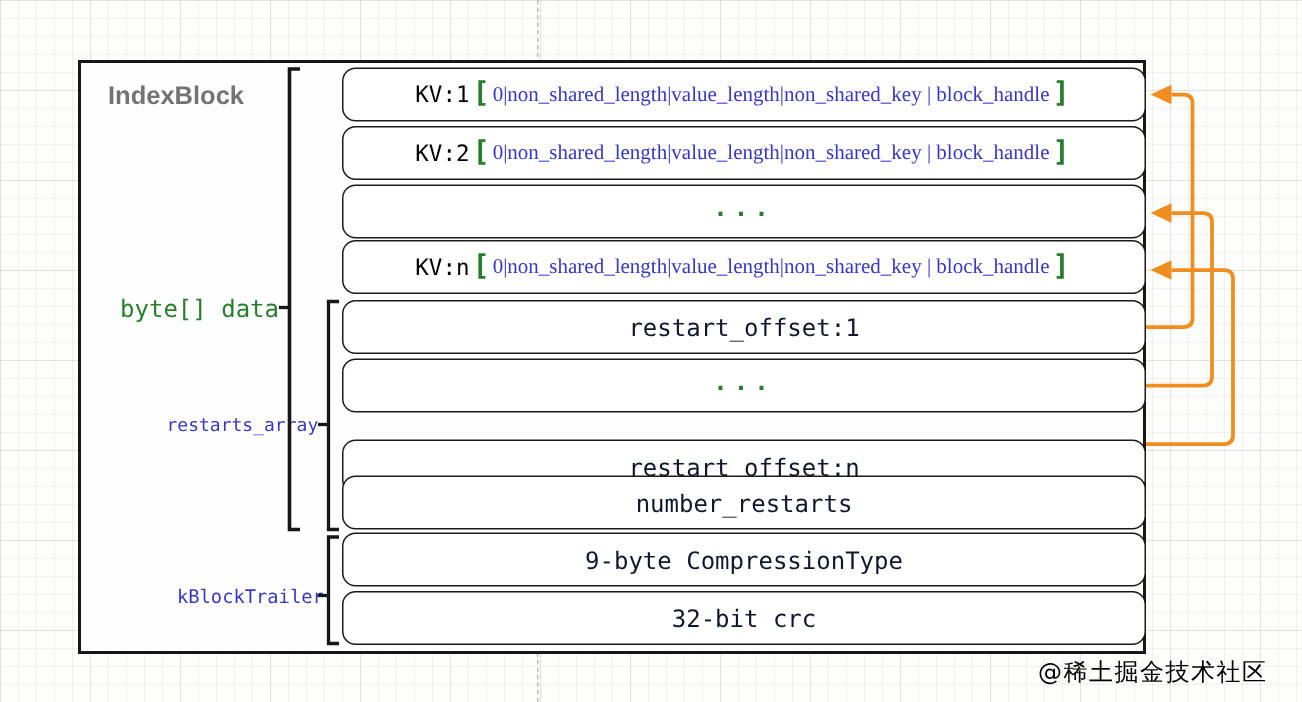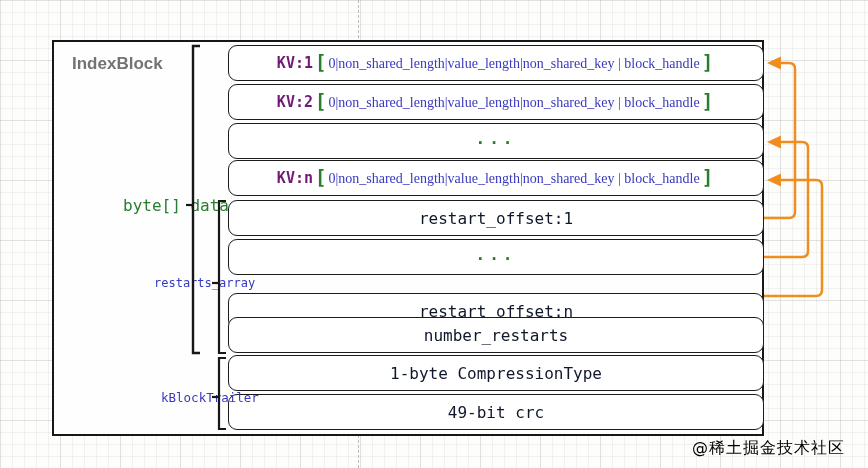--- a/index.html
+++ b/index.html
@@ -27,30 +27,30 @@
     position:absolute; left:72px; top:54px; z-index:3;
     font-family:"Liberation Sans", sans-serif; font-weight:bold;
     font-size:17px; color:#737373;
   }
   .row{
     position:absolute; left:228px; width:536px; height:36px; z-index:2;
     background:#ffffff; border:1.7px solid #1b1b1b; border-radius:9px;
     display:flex; align-items:center; justify-content:center;
     white-space:nowrap;
   }
-  .row .kvp{ color:#701a75; font-size:15px; font-weight:bold; }
+  .row .kvp{ color:#000000; font-size:15px; font-weight:normal; }
   .row .kvb{ color:#287e2d; font-size:19px; font-weight:bold; padding:0 2px; position:relative; top:-1px; }
   .row .kvpay{
     color:#3838c0; font-size:14px;
     font-family:Liberation Serif, serif;
     position:relative; top:1px;
   }
   .row .plain{ color:#0f172a; font-size:16px; }
   .row .dots{ color:#287e2d; font-size:16px; font-weight:bold; letter-spacing:4px; position:relative; top:-3px; }
-  .lbl{ position:absolute; z-index:3; text-align:right; white-space:nowrap;margin-left:43px; }
+  .lbl{ position:absolute; z-index:3; text-align:right; white-space:nowrap; }
   .lbl-bytedata{ left:75px; top:196px; width:111px; color:#287e2d; font-size:16px; }
   .lbl-restarts{ left:111px; top:276px; width:101px; color:#3838c0; font-size:12px; }
   .lbl-trailer { left:118px; top:390px; width:94px;  color:#3838c0; font-size:12.5px; }
   svg.overlay{ position:absolute; left:0; top:0; z-index:4; pointer-events:none; }
   .watermark{
     position:absolute; left:692px; top:438px; z-index:5;
     font-family:"DejaVu Sans", "Liberation Sans", sans-serif;
     font-size:16px; color:#000000; letter-spacing:1px;
   }
 </style>
@@ -90,24 +90,24 @@
 <div class="row" style="top:239px">
   <span class="dots">...</span>
 </div>
 <div class="row" style="top:293px">
   <span class="plain">restart_offset:n</span>
 </div>
 <div class="row" style="top:317px">
   <span class="plain">number_restarts</span>
 </div>
 <div class="row" style="top:355px">
-  <span class="plain">1-byte CompressionType</span>
+  <span class="plain">9-byte CompressionType</span>
 </div>
 <div class="row" style="top:394px">
-  <span class="plain">49-bit crc</span>
+  <span class="plain">32-bit crc</span>
 </div>
 
 <div class="lbl lbl-bytedata">byte[] data</div>
 <div class="lbl lbl-restarts">restarts_array</div>
 <div class="lbl lbl-trailer">kBlockTrailer</div>
 
 <svg class="overlay" width="868" height="468" viewBox="0 0 868 468">
 
   <path d="M200 46 L193 46 L193 353 L200 353" fill="none" stroke="#171717" stroke-width="2.4"></path>
   <path d="M186 205 L193 205" stroke="#171717" stroke-width="2.2"></path>

